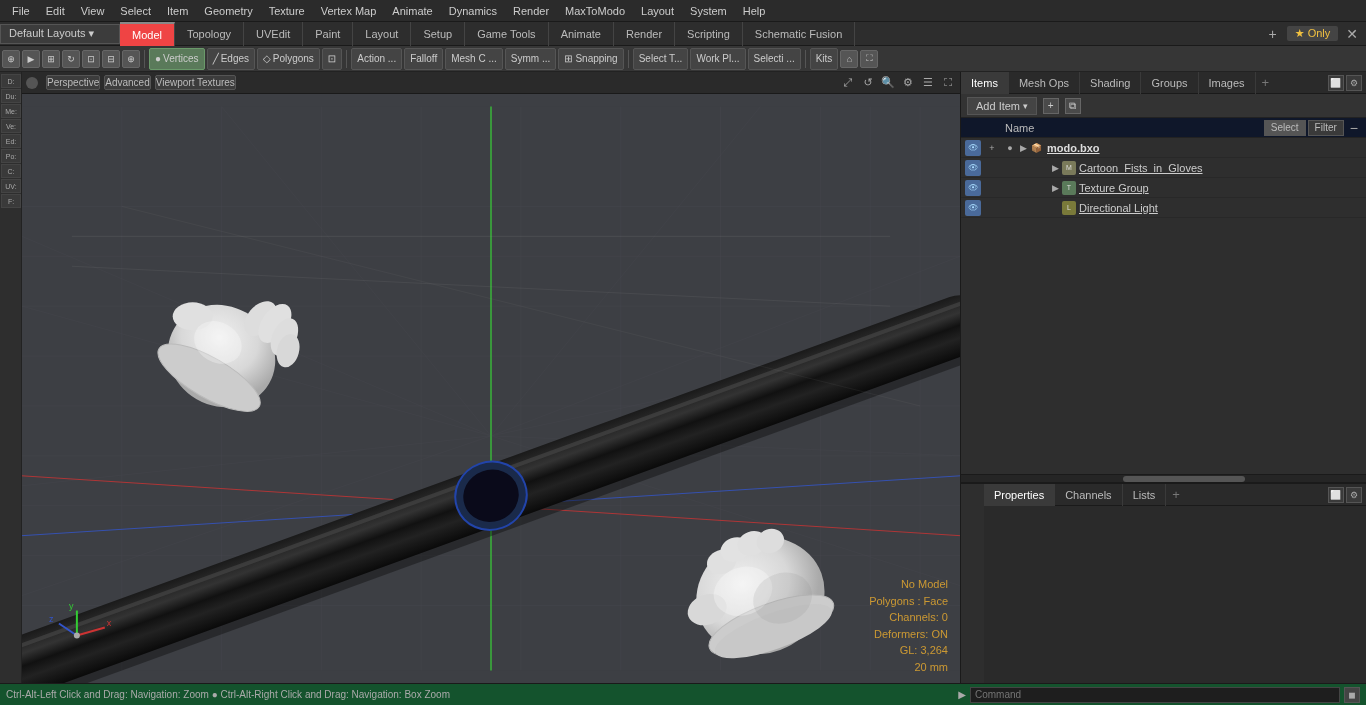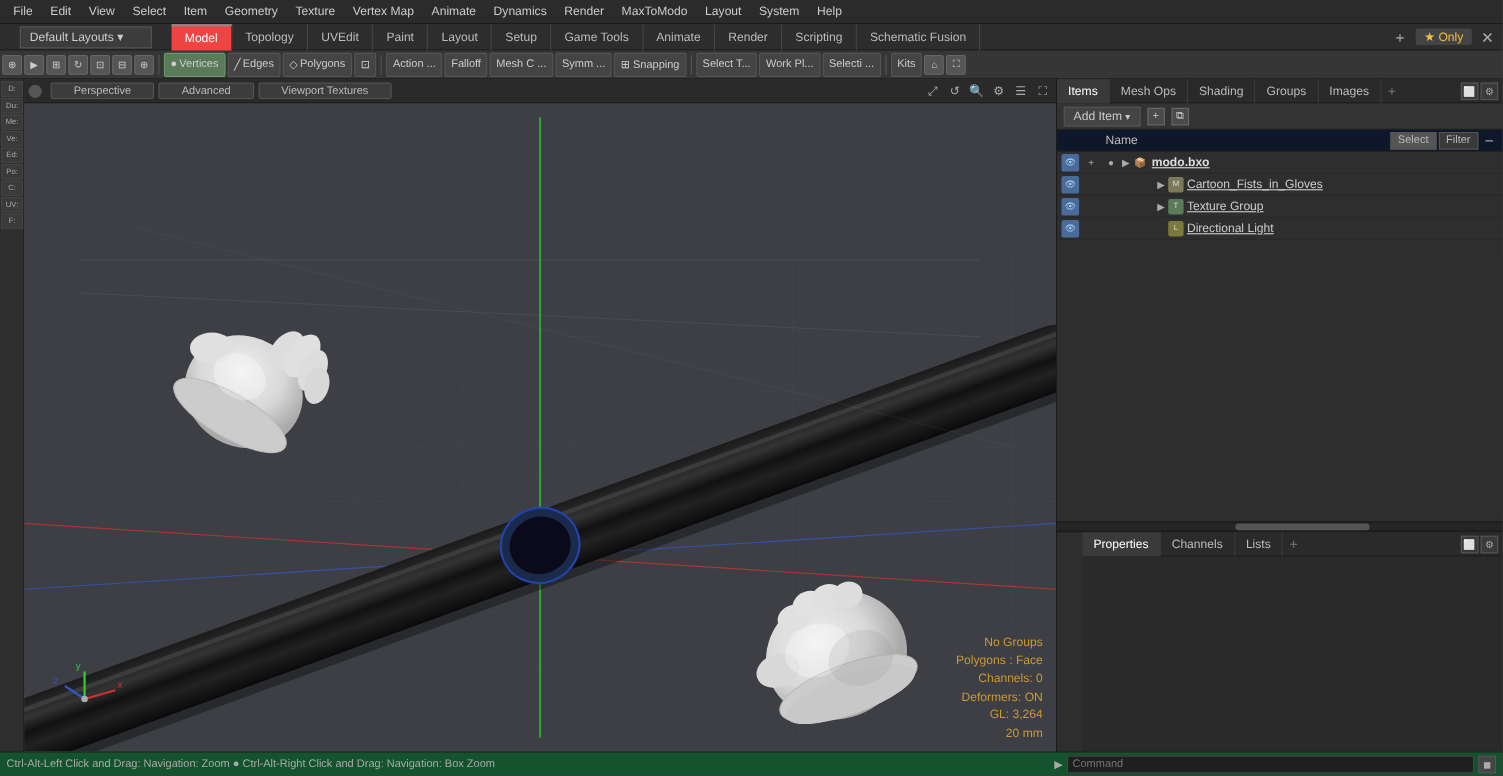--- a/index.html
+++ b/index.html
@@ -44,21 +44,21 @@
       background: #3c3c3c;
       border: 1px solid #555;
       color: #ccc;
       font-size: 11px;
       min-width: 120px;
       display: flex;
       align-items: center;
       gap: 4px;
       cursor: pointer;
       height: 20px;
-      margin: 0 18px;
+      margin: 0 0;
     }
     .layout-tab {
       padding: 2px 12px;
       color: #bbb;
       font-size: 11px;
       cursor: pointer;
       height: 24px;
       display: flex;
       align-items: center;
       border-right: 1px solid #444;
@@ -185,21 +185,21 @@
     #viewport-header {
       height: 22px;
       background: #2a2a2a;
       display: flex;
       align-items: center;
       padding: 0 4px;
       gap: 4px;
       border-bottom: 1px solid #1a1a1a;
     }
     .vp-btn {
-      padding: 1px 20px;
+      padding: 1px 0;
       background: #3c3c3c;
       border: 1px solid #555;
       color: #bbb;
       font-size: 10px;
       cursor: pointer;
       border-radius: 2px;
     }
     #vp-controls-right {
       margin-left: auto;
       display: flex;
@@ -786,21 +786,21 @@
           <text x="-8" y="-27" fill="#33cc33" font-size="9">y</text>
 
           <line x1="0" y1="0" x2="-18" y2="-12" stroke="#3355cc" stroke-width="2"></line>
           <text x="-28" y="-14" fill="#3355cc" font-size="9">z</text>
 
           <circle cx="0" cy="0" r="3" fill="#aaa"></circle>
         </g>
       </svg>
 
       <div id="viewport-status">
-        <div class="status-line">No Groups</div>
+        <div class="status-line">No Model</div>
         <div class="status-line">Polygons : Face</div>
         <div class="status-line">Channels: 0</div>
         <div class="status-line">Deformers: ON</div>
         <div class="status-line">GL: 3,264</div>
         <div class="status-line">20 mm</div>
       </div>
     </div>
   </div>
 
   <div id="right-panel">

